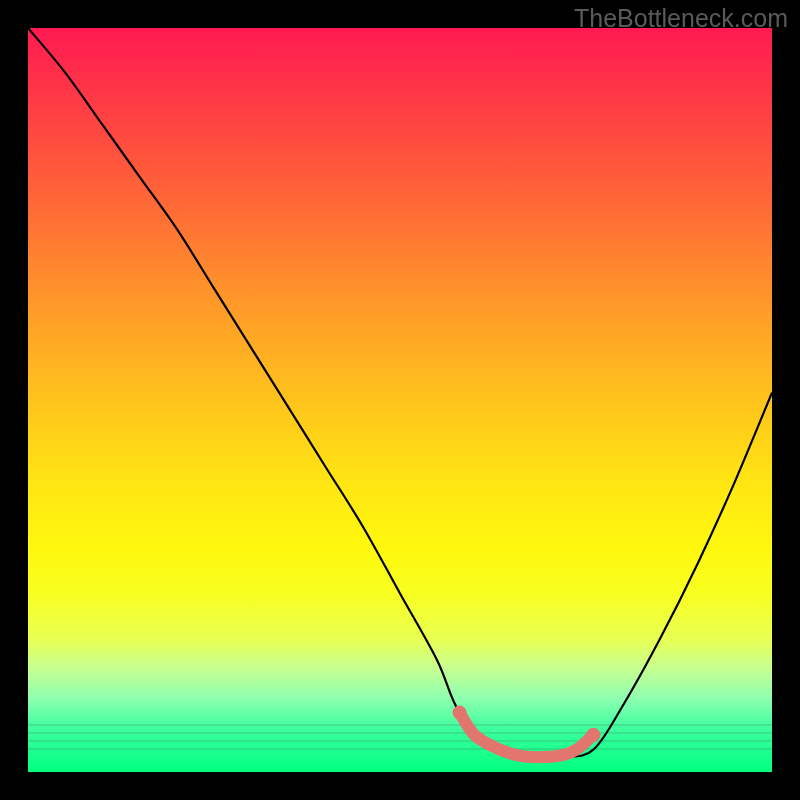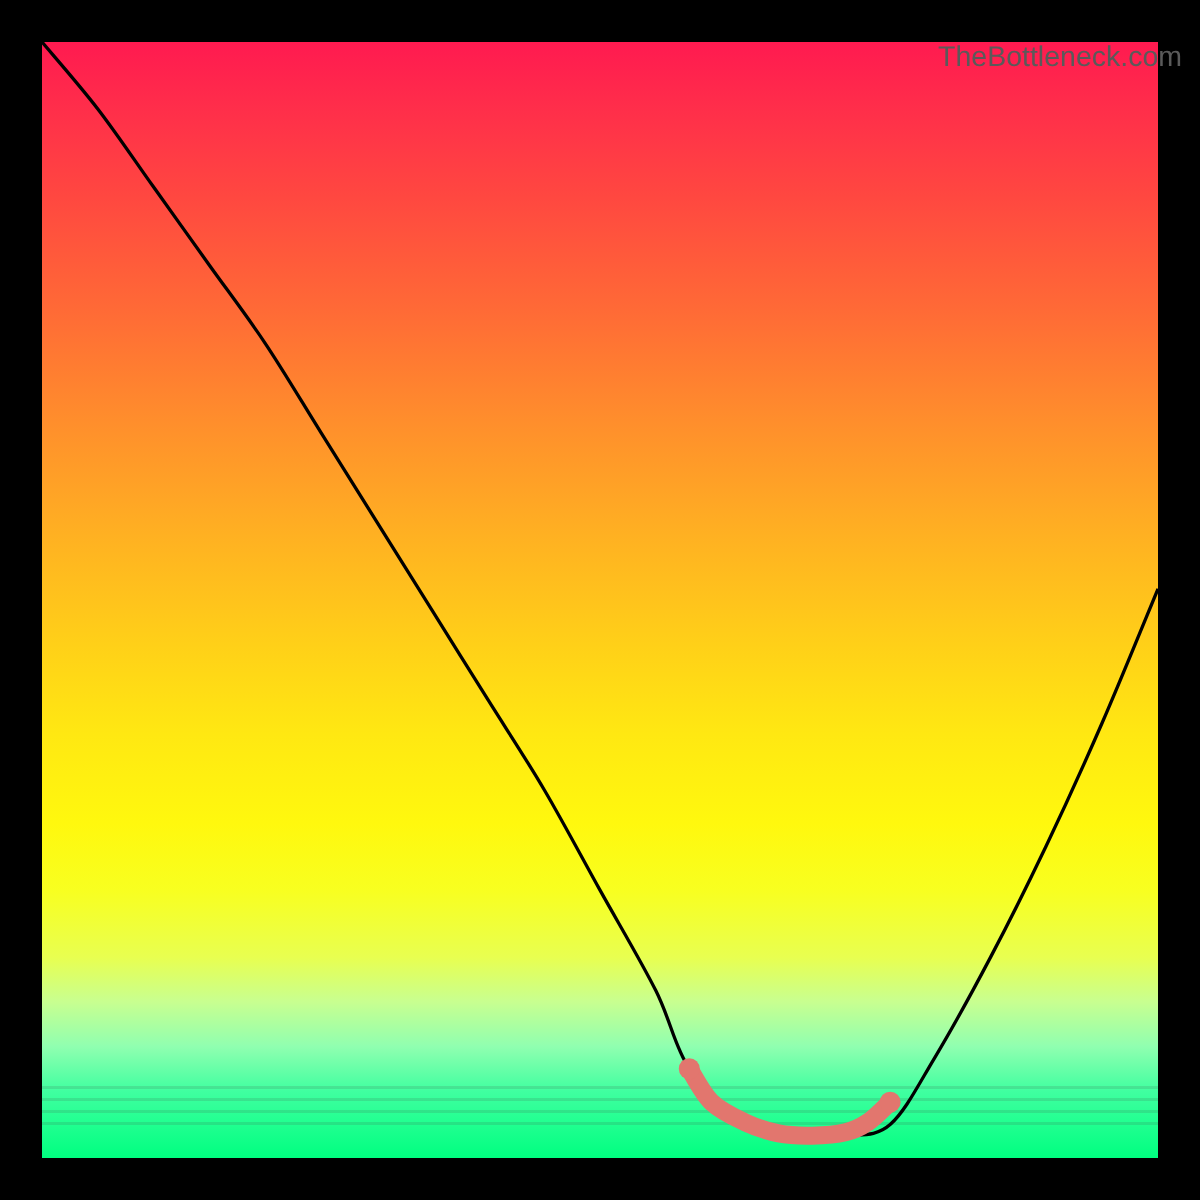--- a/index.html
+++ b/index.html
@@ -8,24 +8,23 @@
     height: 800px;
     background: #000;
     position: relative;
     font-family: Arial, sans-serif;
   }
   .watermark {
     position: absolute;
     top: 4px;
     right: 12px;
     color: #5a5a5a;
-    font-size: 19px;
+    font-size: 25px;
     font-weight: 500;
     z-index: 10;
-    margin-top: 24px;
   }
   .plot-area {
     position: absolute;
     left: 28px;
     top: 28px;
     width: 744px;
     height: 744px;
     overflow: hidden;
   }
   .gradient-bg {

